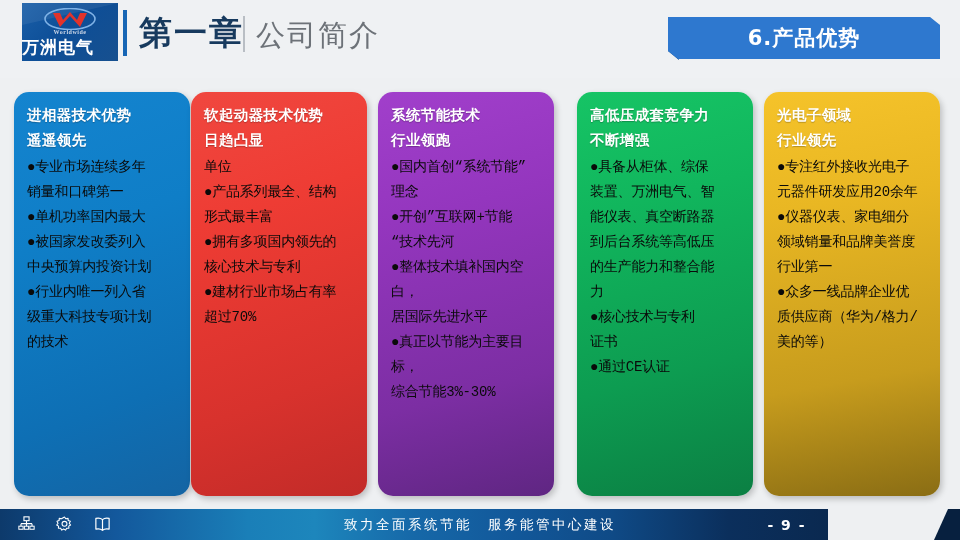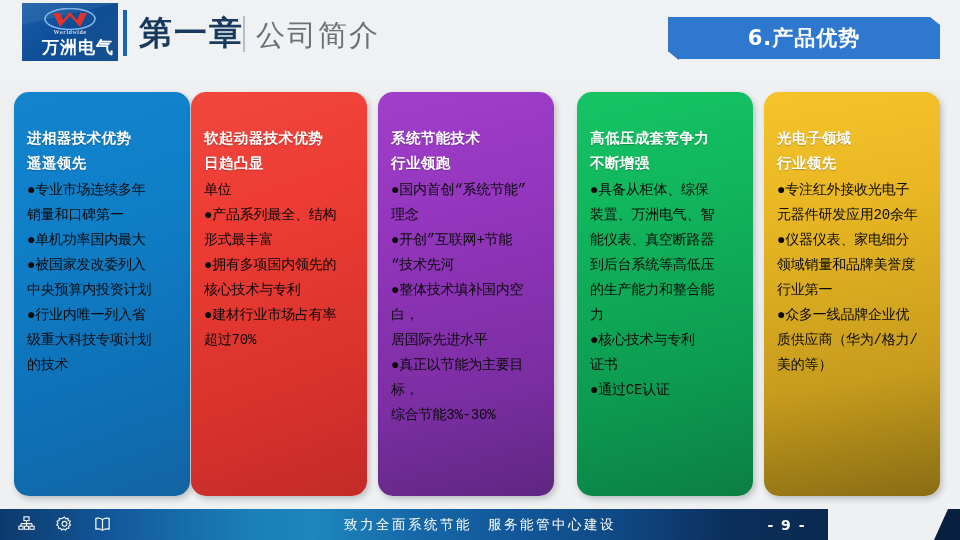--- a/index.html
+++ b/index.html
@@ -29,21 +29,21 @@
     position:absolute; left:50%; top:5px; transform:translateX(-50%);
     width:52px; height:22px;
   }
   .logo-sub{
     position:absolute; left:0; top:26px; width:96px;
     text-align:center; color:#cfd9e8; font-size:6px; letter-spacing:.5px;
     font-family:"Liberation Serif",serif; font-weight:bold;
   }
   .logo-cn{
     position:absolute; left:0; top:33px; width:92px;
-    text-align:right; color:#ffffff; font-size:17px; font-weight:bold;
+    text-align:left; color:#ffffff; font-size:17px; font-weight:bold;
     letter-spacing:1px; font-family:"DejaVu Sans",sans-serif;
   }
   .hdr-bar{
     position:absolute; left:123px; top:10px; width:4px; height:46px;
     background:#1766b5;
   }
   .hdr-chapter{
     position:absolute; left:139px; top:12px;
     font-size:33px; font-weight:bold; color:#173a5e;
     letter-spacing:2px; line-height:42px;
@@ -83,21 +83,21 @@
     font-family:"DejaVu Sans",sans-serif;
     text-align:right;
   }
 
   
   .cards{ position:absolute; left:0; top:92px; width:960px; height:412px; }
   .card{
     position:absolute; top:0; width:176px; height:404px;
     border-radius:15px;
     box-shadow:2px 3px 6px rgba(0,0,0,.22);
-    padding:34px 11px 10px 13px;
+    padding:11px 11px 10px 13px;
     overflow:hidden;
   }
   .card-title{
     color:#ffffff; font-weight:bold; font-size:14.5px;
     line-height:25px; letter-spacing:.4px;
     font-family:"DejaVu Sans",sans-serif;
     text-shadow:0 1px 1px rgba(0,0,0,.25);
   }
   .card-body{
     margin-top:2px; color:#0a0a0a; font-size:14px; line-height:25px;

